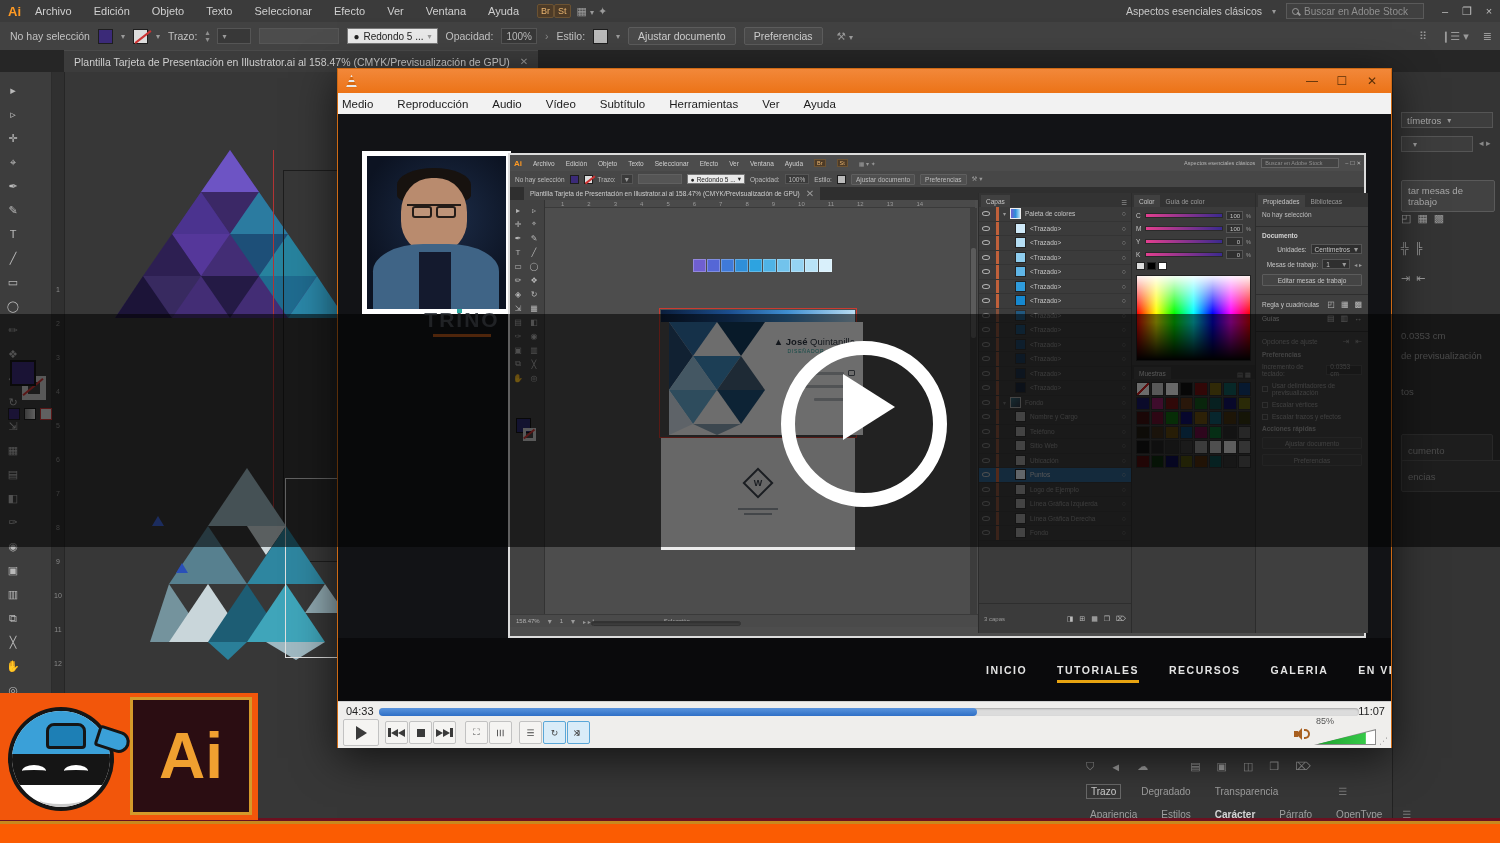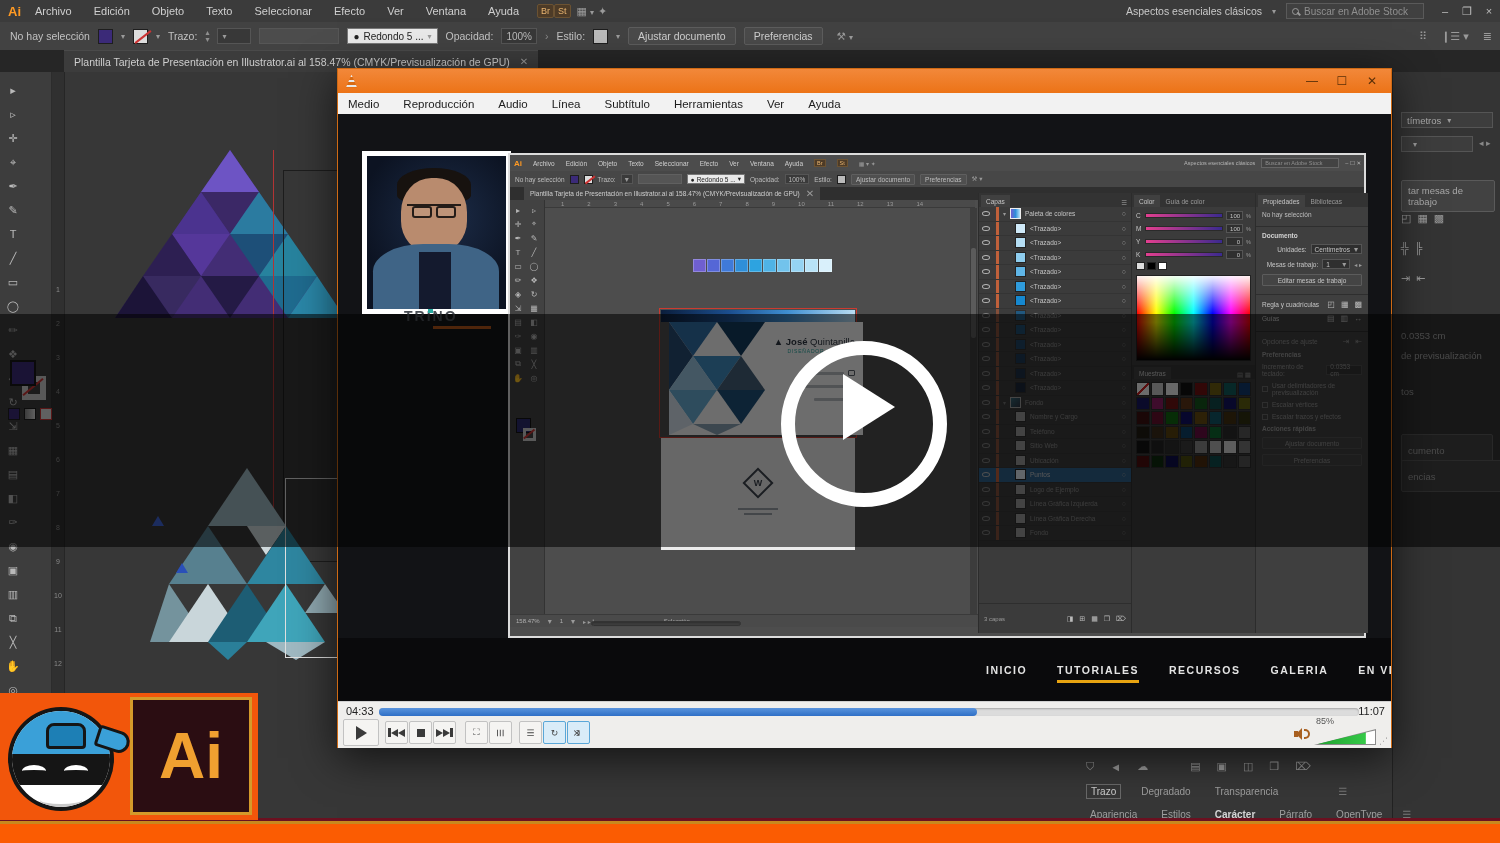--- a/index.html
+++ b/index.html
@@ -57,33 +57,33 @@
 .bg-bottom .r{position:absolute;left:6px;display:flex;gap:16px;align-items:center}
 .ptab{padding:1px 4px}
 .ptab.on{border:1px solid #6a6a6a;color:#d0d0d0}
 .ptab.bold{color:#d6d6d6;font-weight:bold}
 
 .vlc{position:absolute;left:337px;top:68px;width:1055px;height:680px;border:1px solid #cf6a14;box-shadow:0 10px 40px rgba(0,0,0,.65);background:#141414}
 .vlc-titlebar{position:absolute;left:0;top:0;width:100%;height:24px;background:linear-gradient(#f2883a,#ec7317);display:flex;align-items:center;color:#3c1e04;font-size:12px;gap:8px;padding-left:8px}
 .cone{width:11px;height:13px;background:repeating-linear-gradient(#e8e8e8 0 2px,#d96a12 2px 5px);clip-path:polygon(50% 0,100% 100%,0 100%);flex:0 0 auto}
 .vlc-winbtns{position:absolute;right:4px;top:0;height:24px;display:flex;align-items:center}
 .vlc-winbtns span{width:30px;text-align:center;color:#5a2f08;font-size:12px}
-.vlc-menubar{position:absolute;left:0;top:24px;width:100%;height:21px;background:#f2f2f2;display:flex;align-items:center;gap:24px;padding-left:10px;font-size:11.5px;color:#1c1c1c}
+.vlc-menubar{position:absolute;left:0;top:24px;width:100%;height:21px;background:#f2f2f2;display:flex;align-items:center;gap:24px;padding-left:4px;font-size:11.5px;color:#1c1c1c}
 .vlc-video{position:absolute;left:0;top:45px;width:1053px;height:587px;background:#121316;overflow:hidden}
 
 .webcam{position:absolute;left:24px;top:37px;width:149px;height:163px;background:#fff;padding:5px}
 .cam-img{position:relative;width:100%;height:100%;background:radial-gradient(circle at 55% 40%,#1c2c48 0%,#0c1322 70%);overflow:hidden}
 .cam-head{position:absolute;left:34px;top:22px;width:66px;height:74px;background:#b98b6e;border-radius:46% 46% 42% 42%}
 .cam-hair{position:absolute;left:30px;top:12px;width:74px;height:34px;background:#17120f;border-radius:50% 50% 20% 20%}
 .cam-glasses{position:absolute;left:40px;top:48px;width:54px;height:14px;border-top:2px solid #241c18;display:flex;gap:4px;justify-content:center}
 .cam-glasses i{width:20px;height:12px;border:2px solid #241c18;border-radius:3px;background:rgba(255,255,255,.08)}
 .cam-body{position:absolute;left:6px;top:88px;width:126px;height:68px;background:#3f6486;border-radius:40% 40% 0 0}
 .cam-shirt{position:absolute;left:52px;top:96px;width:32px;height:60px;background:#141a2e}
 
-.trino{position:absolute;left:66px;top:194px;width:116px;font-weight:bold;font-size:14px;letter-spacing:2px;color:#484d54}
+.trino{position:absolute;left:66px;top:194px;width:116px;text-align:center;font-weight:bold;font-size:21px;letter-spacing:2px;color:#484d54}
 .trino .ti{position:relative;color:#484d54}
 .trino .ti::after{content:"";position:absolute;left:1px;top:1px;width:5px;height:4px;background:#2aa9a0}
 .trino-underline{margin:2px auto 0;width:58px;height:3px;background:#b35418}
 
 .screen{position:absolute;left:170px;top:39px;width:858px;height:485px;background:#4d4d4d;border:2px solid #dcdcdc}
 .s-appbar{position:absolute;left:0;top:0;width:100%;height:16px;background:#4c4c4c;display:flex;align-items:center;gap:11px;font-size:6.5px;color:#cfcfcf;padding-left:4px}
 .s-ailogo{color:#ff9a23;font-weight:bold;font-size:8px}
 .s-appbar .menus{gap:11px}
 .s-chip{background:#4d3b27;color:#e8b470;font-size:5.5px;padding:0 2px;border:1px solid #6b5232}
 .s-appbar-right{position:absolute;right:3px;display:flex;align-items:center;gap:6px;font-size:5.5px;color:#b5b5b5}
@@ -468,21 +468,21 @@
         <span>—</span>
         <span>☐</span>
         <span>✕</span>
       </div>
     </div>
     <div class="vlc-menubar">
 
     <span>Medio</span>
         <span>Reproducción</span>
         <span>Audio</span>
-        <span>Línea</span>
+        <span>Vídeo</span>
         <span>Subtítulo</span>
         <span>Herramientas</span>
         <span>Ver</span>
         <span>Ayuda</span>
       </div>
 
     <div class="vlc-video">
 
       <div class="webcam">
         <div class="cam-img">

